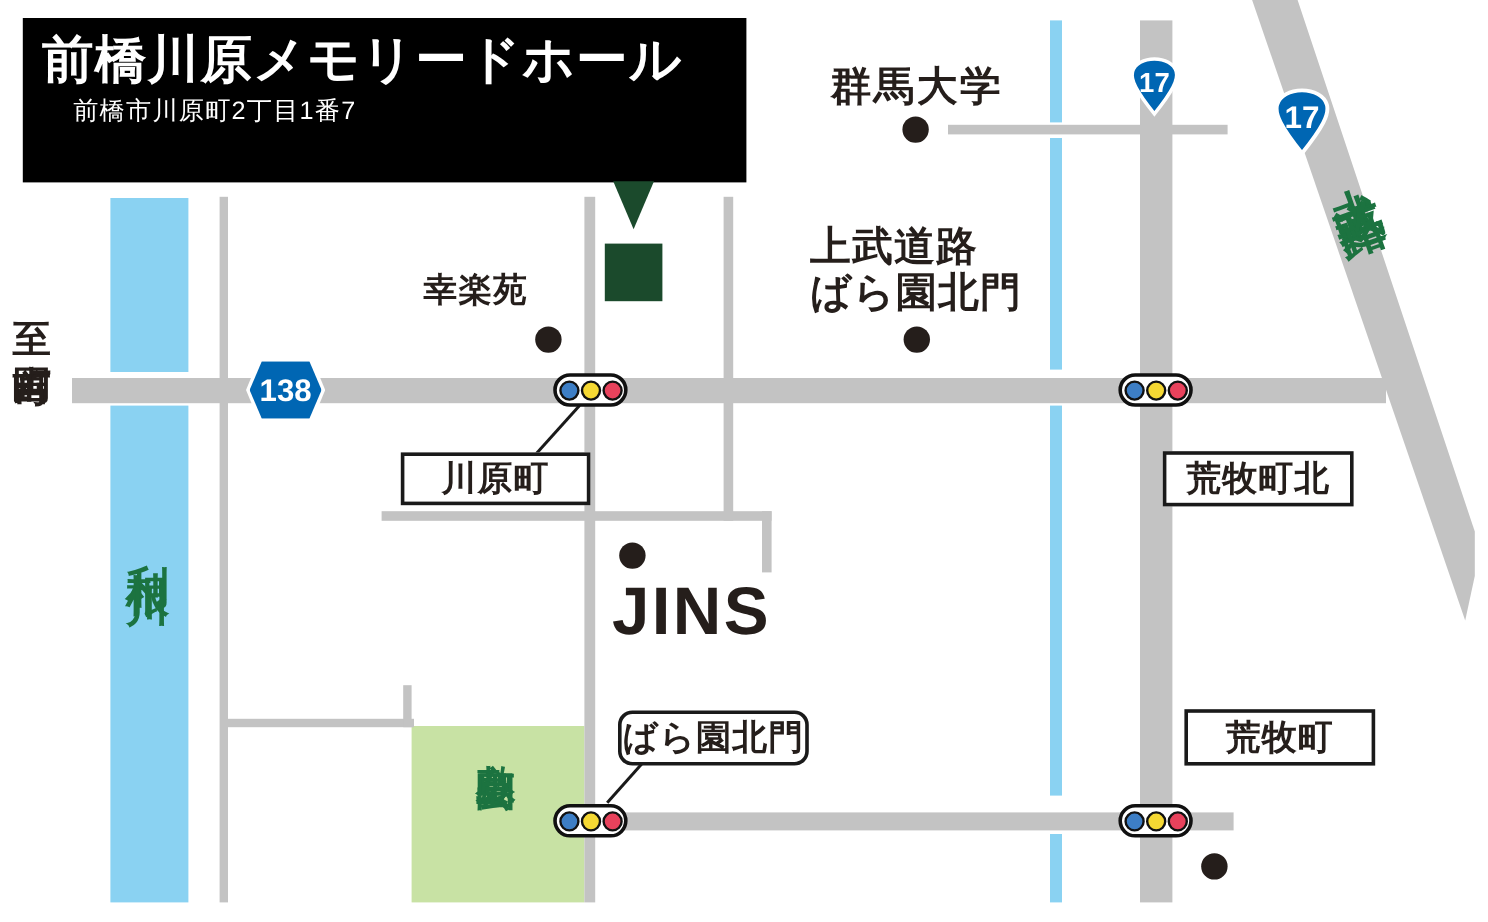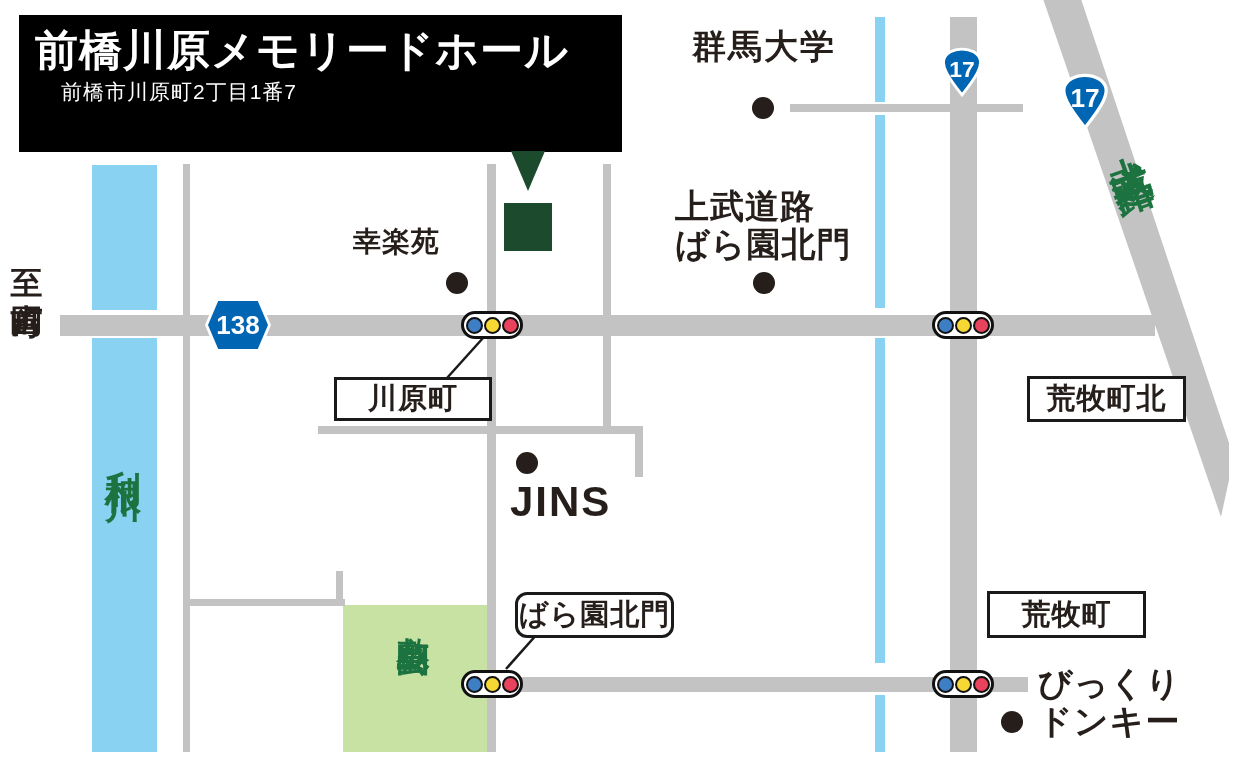--- a/index.html
+++ b/index.html
@@ -138,49 +138,45 @@
   </div>
   <div class="signal" style="left:932px;top:670px;">
     <span class="lamp b"></span>
     <span class="lamp y"></span>
     <span class="lamp r"></span>
   </div>
 
   <div class="ibox" style="left:318px;top:377px;width:152px;height:38px;margin-left:16px;">
     <span>川原町</span>
   </div>
-  <div class="ibox" style="left:1027px;top:376px;width:153px;height:40px;">
+  <div class="ibox" style="left:969px;top:376px;width:153px;height:40px;">
     <span>荒牧町北</span>
   </div>
   <div class="ibox" style="left:515px;top:592px;width:153px;height:40px;border-radius:12px;">
     <span>ばら園北門</span>
   </div>
   <div class="ibox" style="left:987px;top:591px;width:153px;height:41px;">
     <span>荒牧町</span>
   </div>
 
-  <div class="place" style="left:692px;top:27px;font-size:34px;letter-spacing:2px;">群馬大学</div>
+  <div class="place" style="left:692px;top:53px;font-size:34px;letter-spacing:2px;">群馬大学</div>
   <div class="dot" style="left:752px;top:97px;"></div>
 
   <div class="place" style="left:675px;top:187px;font-size:34px;letter-spacing:1px;">
     <div>上武道路</div>
     <div>ばら園北門</div>
   </div>
   <div class="dot" style="left:753px;top:272px;"></div>
 
   <div class="place" style="left:353px;top:226px;font-size:28px;letter-spacing:1px;">幸楽苑</div>
   <div class="dot" style="left:446px;top:272px;"></div>
 
-  <div class="place" style="left:510px;top:478px;font-size:42px;letter-spacing:2px;">JINS</div>
+  <div class="place" style="left:510px;top:478px;font-size:56px;letter-spacing:2px;">JINS</div>
   <div class="dot" style="left:516px;top:452px;"></div>
 
-  <div class="place" style="left:1038px;top:664px;font-size:34px;letter-spacing:1px;">
-    <div>びっくり</div>
-    <div>ドンキー</div>
-  </div>
   <div class="dot" style="left:1001px;top:711px;"></div>
 
   <div class="vtext" style="left:105px;top:441px;font-size:36px;letter-spacing:8px;">利根川</div>
   <div class="vtext" style="left:397px;top:612px;font-size:33px;letter-spacing:2px;">敷島公園</div>
   <div class="vtext vblack" style="left:11px;top:243px;font-size:32px;letter-spacing:2px;">至　吉岡町</div>
 
   <div class="callout">
     <div class="title">前橋川原メモリードホール</div>
     <div class="addr">前橋市川原町2丁目1番7</div>
   </div>

